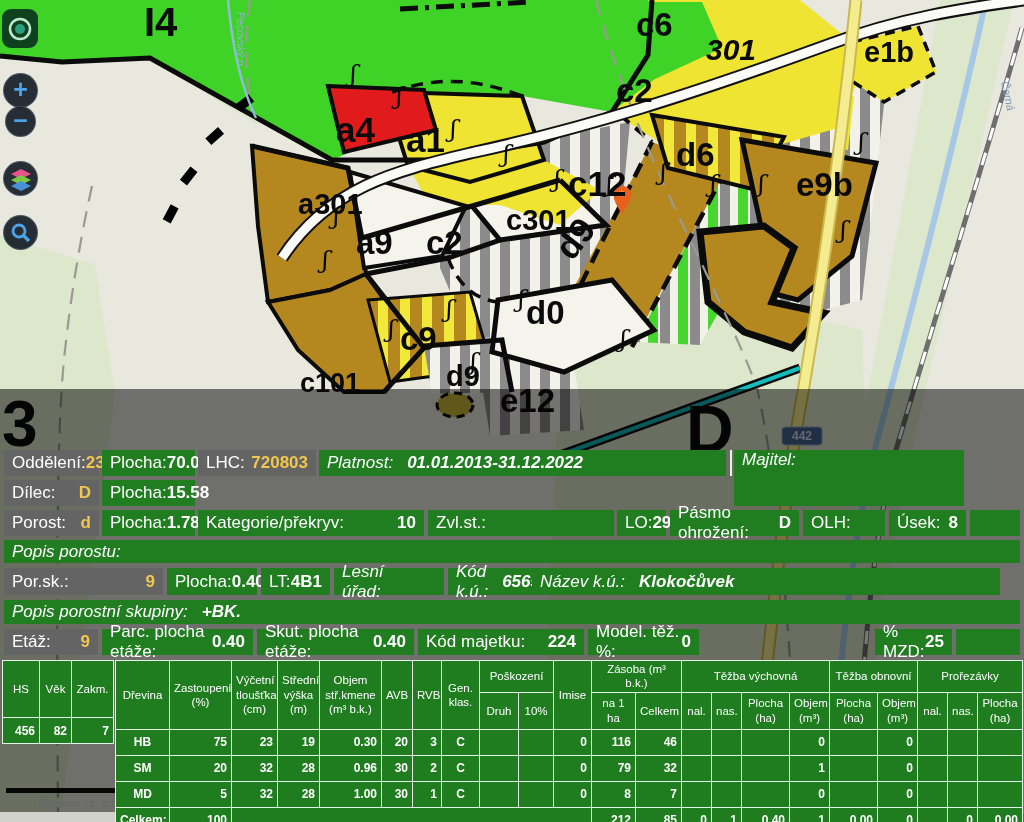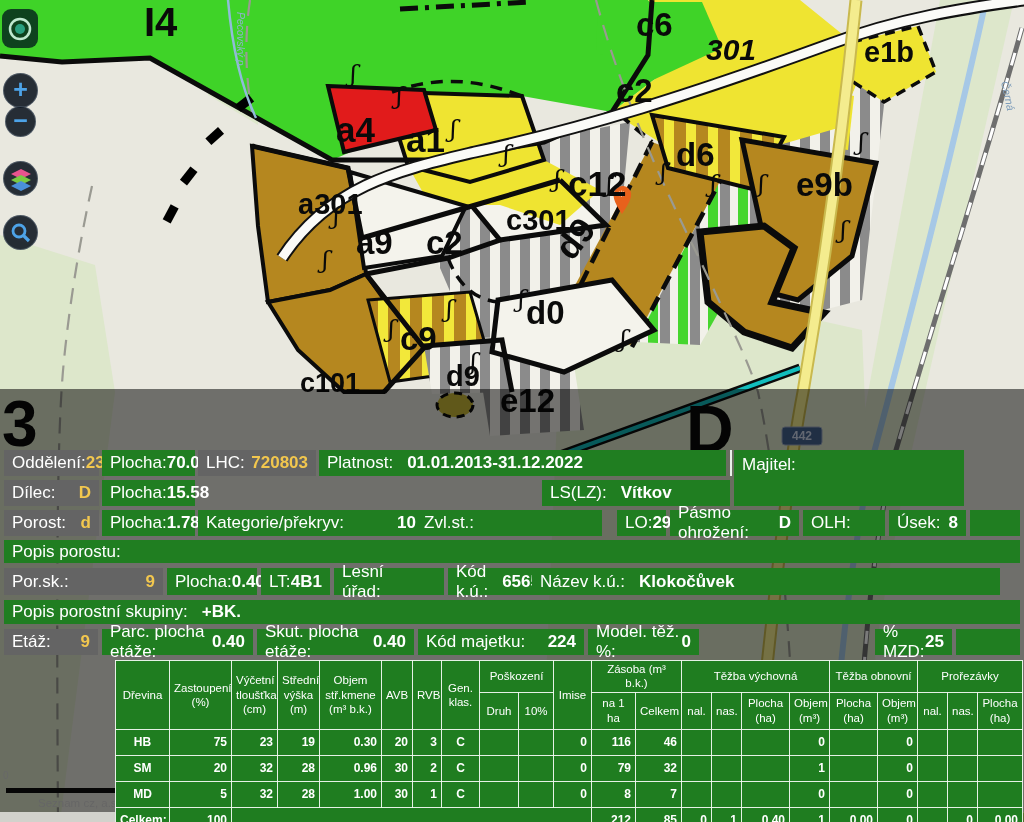--- a/index.html
+++ b/index.html
@@ -19,21 +19,21 @@
   .srch{left:3px;top:215px;width:33px;height:33px;}
   .pm{color:#4da3e8;font-size:25px;font-weight:700;line-height:1;margin-top:-3px;}
   
   .tooltip{position:absolute;left:0;top:396px;z-index:6;background:rgba(18,18,18,.92);
     color:#fff;font-size:12.5px;padding:6px 10px;white-space:nowrap;}
   
   .panel{position:absolute;left:4px;top:0;width:1016px;height:822px;z-index:4;pointer-events:none;}
   .cell{position:absolute;display:flex;align-items:center;box-sizing:border-box;
     padding:0 8px;font-size:17px;color:#fff;background:#207e21;height:26px;}
   .split{justify-content:space-between;}
-  .inl{justify-content:flex-start;gap:14px;}
+  .inl{justify-content:flex-start;gap:14px;font-style:italic;}
   .gray{background:#646464;}
   .gval{font-weight:700;}
   .yel{color:#f2c74e;}
   .vdiv{position:absolute;width:2px;background:#e8f0e8;}
   
   table{border-collapse:collapse;position:absolute;table-layout:fixed;background:#1f7d20;color:#fff;z-index:4;}
   th,td{border:1px solid rgba(240,248,240,.95);font-weight:400;font-size:11.5px;
     padding:1px 4px;text-align:center;vertical-align:middle;overflow:hidden;}
   thead th{line-height:1.25;}
   .pre{white-space:pre-line;}
@@ -267,51 +267,47 @@
       </div>
     <div class="cell gray split" style="left:194px;top:450px;width:118px">
       <span>LHC:</span>
         <span class="gval yel">720803</span>
       </div>
     <div class="cell inl" style="left:315px;top:450px;width:407px">
       <span>Platnost:</span>
         <span class="gval">01.01.2013-31.12.2022</span>
       </div>
     <div class="vdiv" style="left:726px;top:450px;height:26px"></div>
-    <div class="cell inl" style="left:730px;top:450px;width:230px;height:56px;align-items:flex-start;padding-top:5px">
+    <div class="cell inl" style="left:730px;top:450px;width:230px;height:56px;align-items:flex-start;">
       <span>Majitel:</span>
         <span class="gval"></span>
       </div>
 
     <div class="cell gray split" style="left:0;top:480px;width:95px">
       <span>Dílec:</span>
         <span class="gval yel">D</span>
       </div>
     <div class="cell split" style="left:98px;top:480px;width:93px">
       <span>Plocha:</span>
         <span class="gval">15.58</span>
       </div>
-    <div class="cell inl" style="left:538px;top:480px;width:188px">
-      <span>LS(LZ):</span>
-        <span class="gval">Vítkov</span>
-      </div>
 
     <div class="cell gray split" style="left:0;top:510px;width:95px">
       <span>Porost:</span>
         <span class="gval yel">d</span>
       </div>
     <div class="cell split" style="left:98px;top:510px;width:93px">
       <span>Plocha:</span>
         <span class="gval">1.78</span>
       </div>
     <div class="cell split" style="left:194px;top:510px;width:226px">
       <span>Kategorie/překryv:</span>
         <span class="gval">10</span>
       </div>
-    <div class="cell split" style="left:412px;top:510px;width:186px">
+    <div class="cell split" style="left:424px;top:510px;width:186px">
       <span>Zvl.st.:</span>
         <span class="gval"></span>
       </div>
     <div class="cell split" style="left:613px;top:510px;width:49px">
       <span>LO:</span>
         <span class="gval">29</span>
       </div>
     <div class="cell split" style="left:666px;top:510px;width:129px">
       <span>Pásmo ohrožení:</span>
         <span class="gval">D</span>
@@ -381,20 +377,41 @@
       <span>Model. těž. %:</span>
         <span class="gval">0</span>
       </div>
     <div class="cell split" style="left:871px;top:629px;width:77px">
       <span>% MZD:</span>
         <span class="gval">25</span>
       </div>
     <div class="cell" style="left:952px;top:629px;width:64px"></div>
   </div>
 
+  <table style="left:2px;top:660px;width:111px">
+    <colgroup>
+        <col style="width:37px">
+        <col style="width:32px">
+        <col style="width:42px">
+      </colgroup>
+    <thead>
+        <tr style="height:57px">
+      <th>HS</th>
+      <th>Věk</th>
+      <th>Zakm.</th>
+    </tr>
+      </thead>
+    <tbody>
+        <tr>
+      <td class="r">456</td>
+      <td class="r">82</td>
+      <td class="r">7</td>
+    </tr>
+      </tbody>
+  </table>
 
   <table style="left:115px;top:660px;width:907px">
     <colgroup>
       <col style="width:54px">
         <col style="width:62px">
         <col style="width:46px">
         <col style="width:42px">
       <col style="width:62px">
         <col style="width:31px">
         <col style="width:29px">

